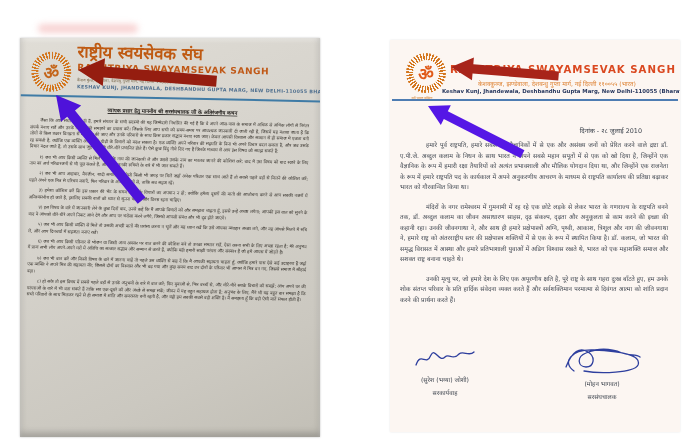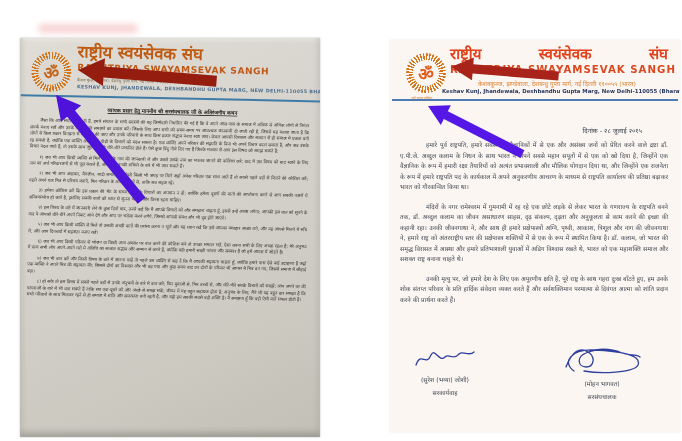--- a/index.html
+++ b/index.html
@@ -106,30 +106,25 @@
       <p>८) हो सके तो इस विषय में सबसे पहले बड़ों से उनके अनुभवों के बारे में बात करें; फिर युवाओं से, फिर बच्चों से, और धीरे-धीरे सबके विचारों को समझें; आप अपने घर की परंपराओं के बारे में भी बता सकते हैं ताकि सब एक-दूसरे को और अच्छे से समझ सकें; जीवन में यह बहुत सहायक होता है; अनुभव के लिए, मैंने भी यह बहुत बार समझा है कि सभी परिवारों के साथ मिलकर रहने से ही समाज में शांति और समरसता बनी रहती है, और यही हम सबकी सबसे बड़ी शक्ति है। मैं समझता हूँ कि बड़ी ऐसी बातें सफल होती हैं।</p>
     </div>
   </div>
 </div>
 
 <div class="doc-right">
   <div class="sunburst dr-sun">
     <div class="sun-core">ॐ</div>
   </div>
   <div class="dr-caption">सर्वे भवन्तु सुखिनः</div>
-  <div class="dr-org-hi">
-    <span>राष्ट्रीय</span>
-    <span>स्वयंसेवक</span>
-    <span>संघ</span>
-  </div>
   <div class="dr-org-en">RASHTRIYA SWAYAMSEVAK SANGH</div>
   <div class="dr-addr1">केशवकुञ्ज, झण्डेवाला, देशबन्धु गुप्ता मार्ग, नई दिल्ली ११००५५ (भारत)</div>
   <div class="dr-addr2">Keshav Kunj, Jhandewala, Deshbandhu Gupta Marg, New Delhi-110055 (Bharat)</div>
   <div class="dr-rule"></div>
-  <div class="dr-date">दिनांक - २८ जुलाई २०१५</div>
+  <div class="dr-date">दिनांक - २८ जुलाई 2010</div>
   <div class="dr-body">
     <p>हमारे पूर्व राष्ट्रपति, हमारे सबसे बड़े वैज्ञानिकों में से एक और असंख्य जनों को प्रेरित करने वाले द्रष्टा डॉ. ए.पी.जे. अब्दुल कलाम के निधन के साथ भारत ने अपने सबसे महान सपूतों में से एक को खो दिया है, जिन्होंने एक वैज्ञानिक के रूप में हमारी रक्षा तैयारियों को अत्यंत प्रभावशाली और मौलिक योगदान दिया था, और जिन्होंने एक राजनेता के रूप में हमारे राष्ट्रपति पद के कार्यकाल में अपने अनुकरणीय आचरण के माध्यम से राष्ट्रपति कार्यालय की प्रतिष्ठा बढ़ाकर भारत को गौरवान्वित किया था।</p>
     <p>मंदिरों के नगर रामेश्वरम में गुमनामी में रह रहे एक छोटे लड़के से लेकर भारत के गणराज्य के राष्ट्रपति बनने तक, डॉ. अब्दुल कलाम का जीवन असाधारण साहस, दृढ़ संकल्प, दृढ़ता और अनुकूलता से काम करने की इच्छा की कहानी रहा। उनकी जीवनगाथा ने, और साथ ही हमारे प्रक्षेपास्त्रों अग्नि, पृथ्वी, आकाश, त्रिशूल और नाग की जीवनगाथा ने, हमारे राष्ट्र को अंतरराष्ट्रीय स्तर की प्रक्षेपास्त्र शक्तियों में से एक के रूप में स्थापित किया है। डॉ. कलाम, जो भारत की समृद्ध विरासत में आस्था और हमारे प्रतिभाशाली युवाओं में अडिग विश्वास रखते थे, भारत को एक महाशक्ति समाज और सशक्त राष्ट्र बनाना चाहते थे।</p>
     <p>उनकी मृत्यु पर, जो हमारे देश के लिए एक अपूरणीय क्षति है, पूरे राष्ट्र के साथ गहरा दुःख बाँटते हुए, हम उनके शोक संतप्त परिवार के प्रति हार्दिक संवेदना व्यक्त करते हैं और सर्वशक्तिमान परमात्मा से दिवंगत आत्मा को शांति प्रदान करने की प्रार्थना करते हैं।</p>
   </div>
   <div class="sig-row">
     <div class="sig-block sb-left">
       <svg class="sig-scribble" width="64" height="26" viewBox="0 0 64 26">
         <path d="M3,20 C8,6 13,22 18,10 C22,2 26,18 32,12 C36,8 40,16 46,9 C50,5 56,12 61,7" fill="none" stroke-width="1.3" stroke-linecap="round" stroke="#2e3f9e"></path>
       </svg>

